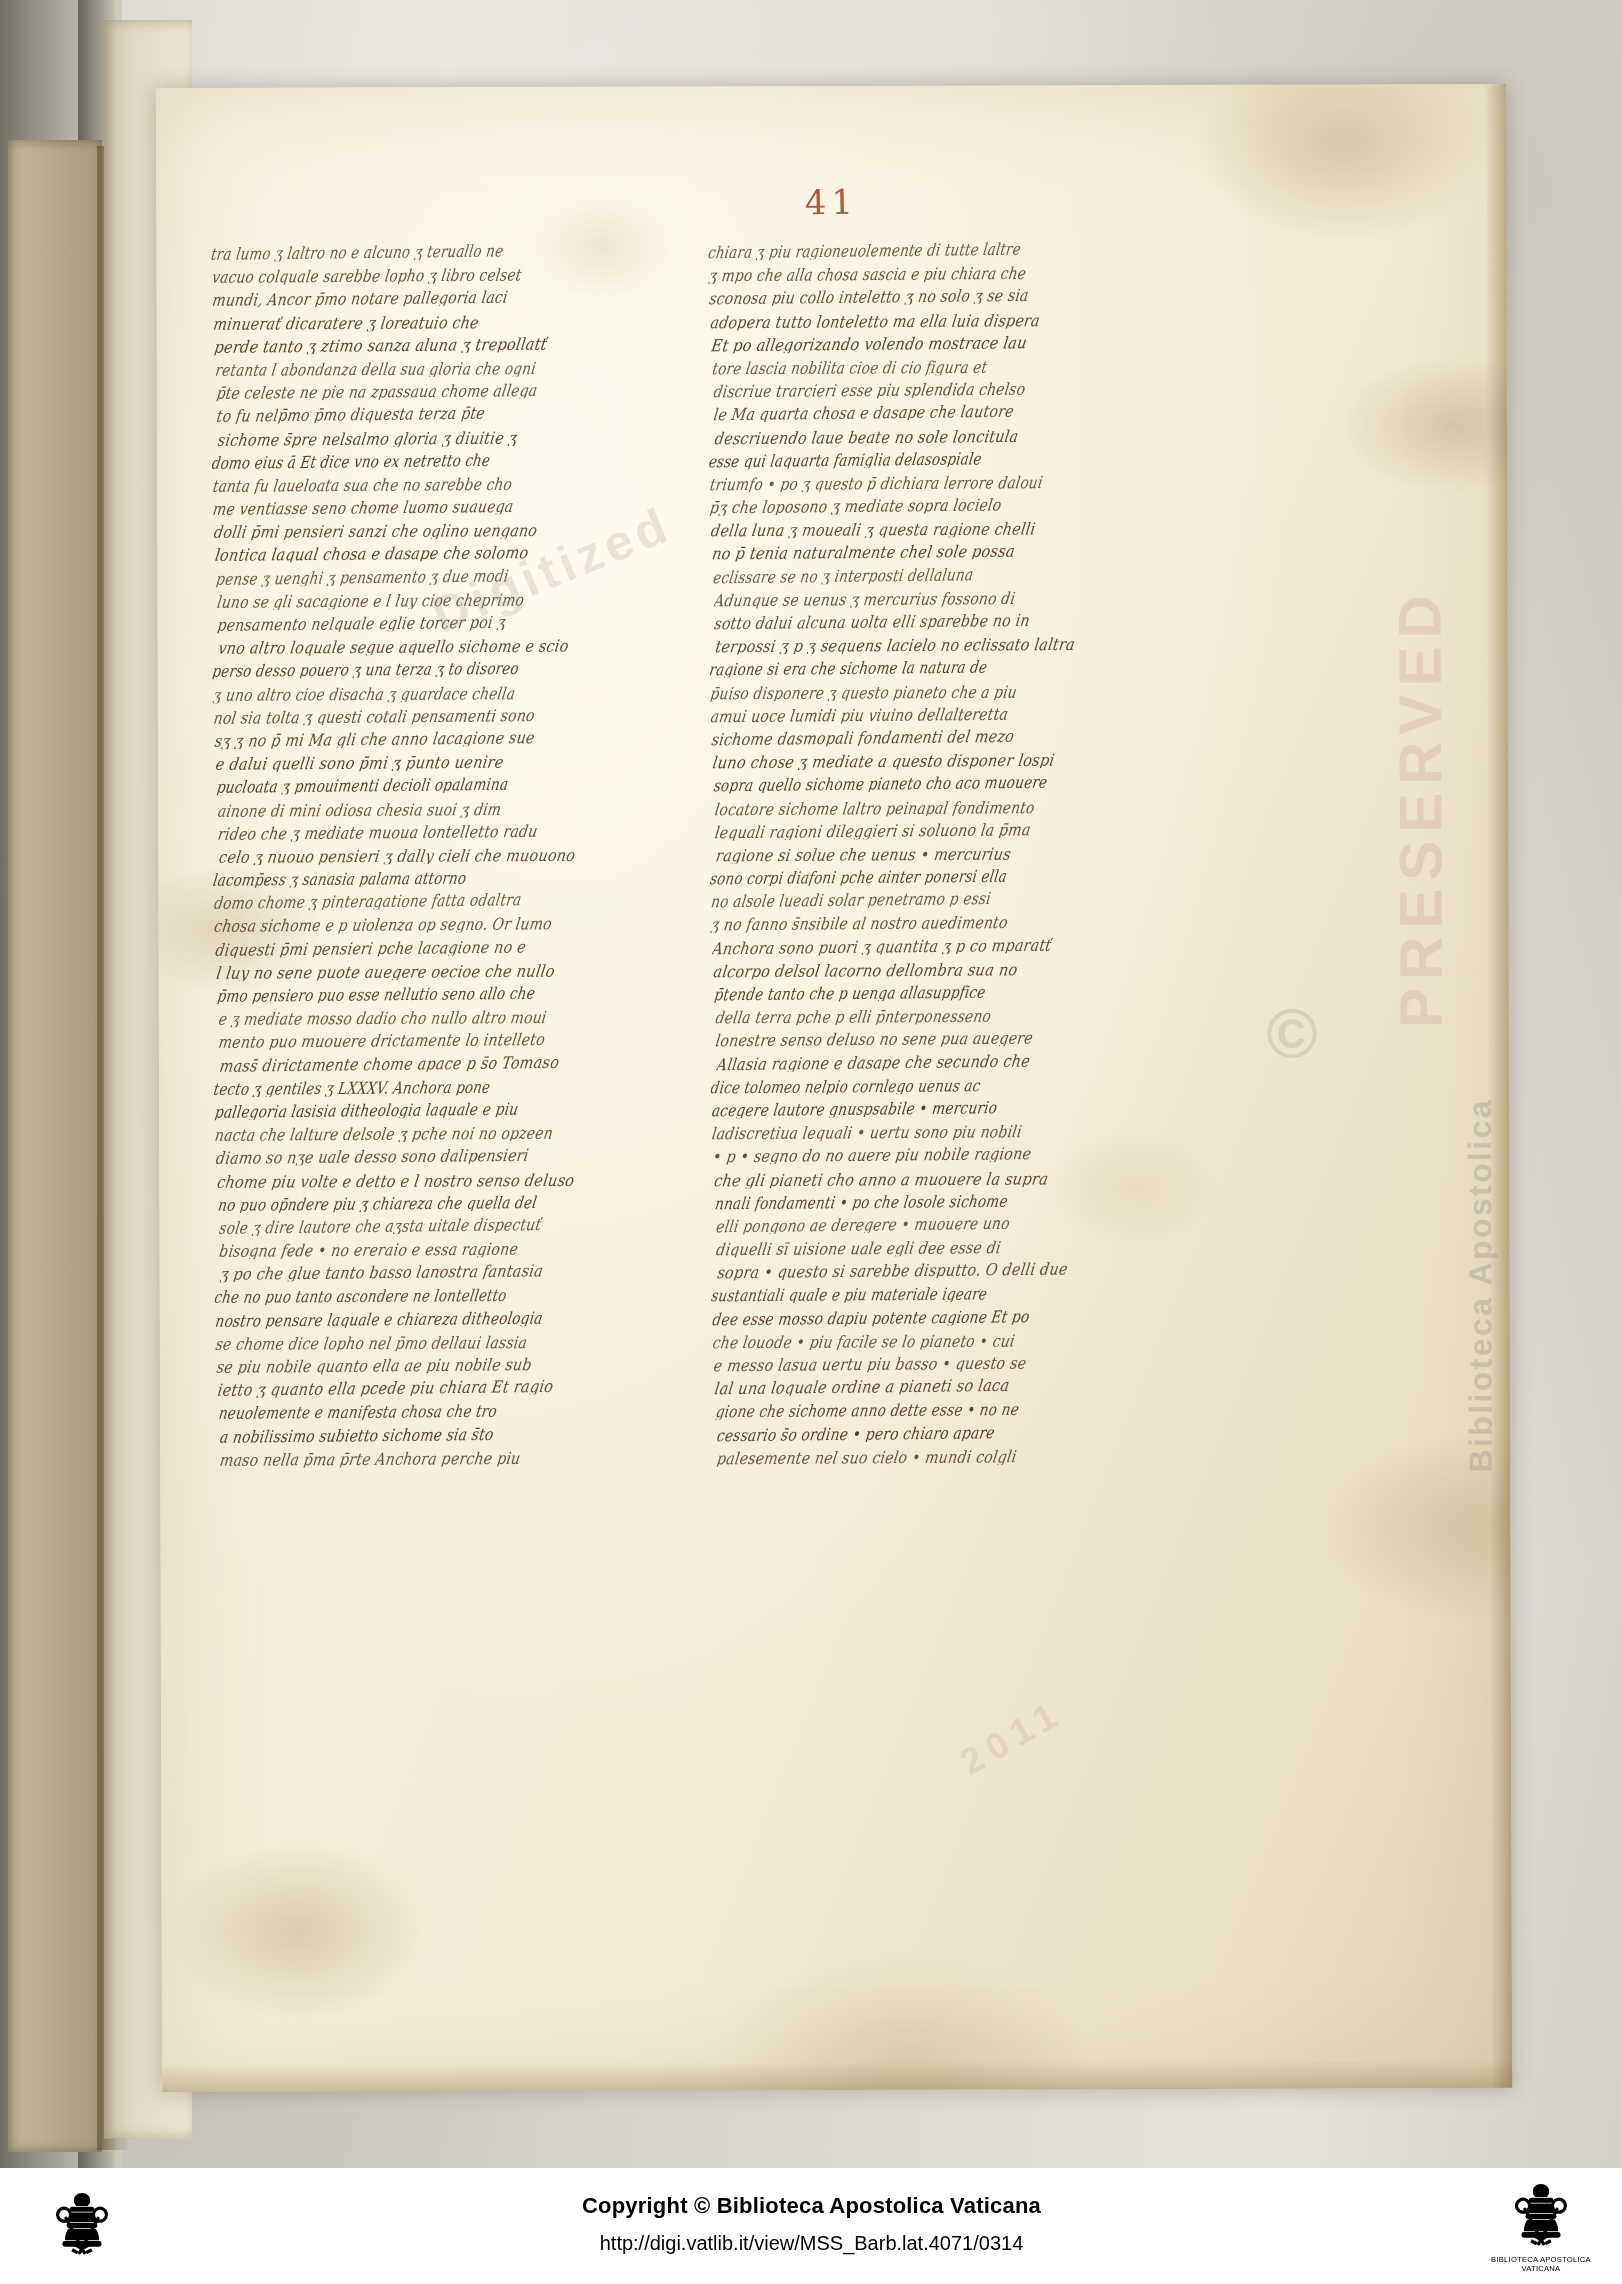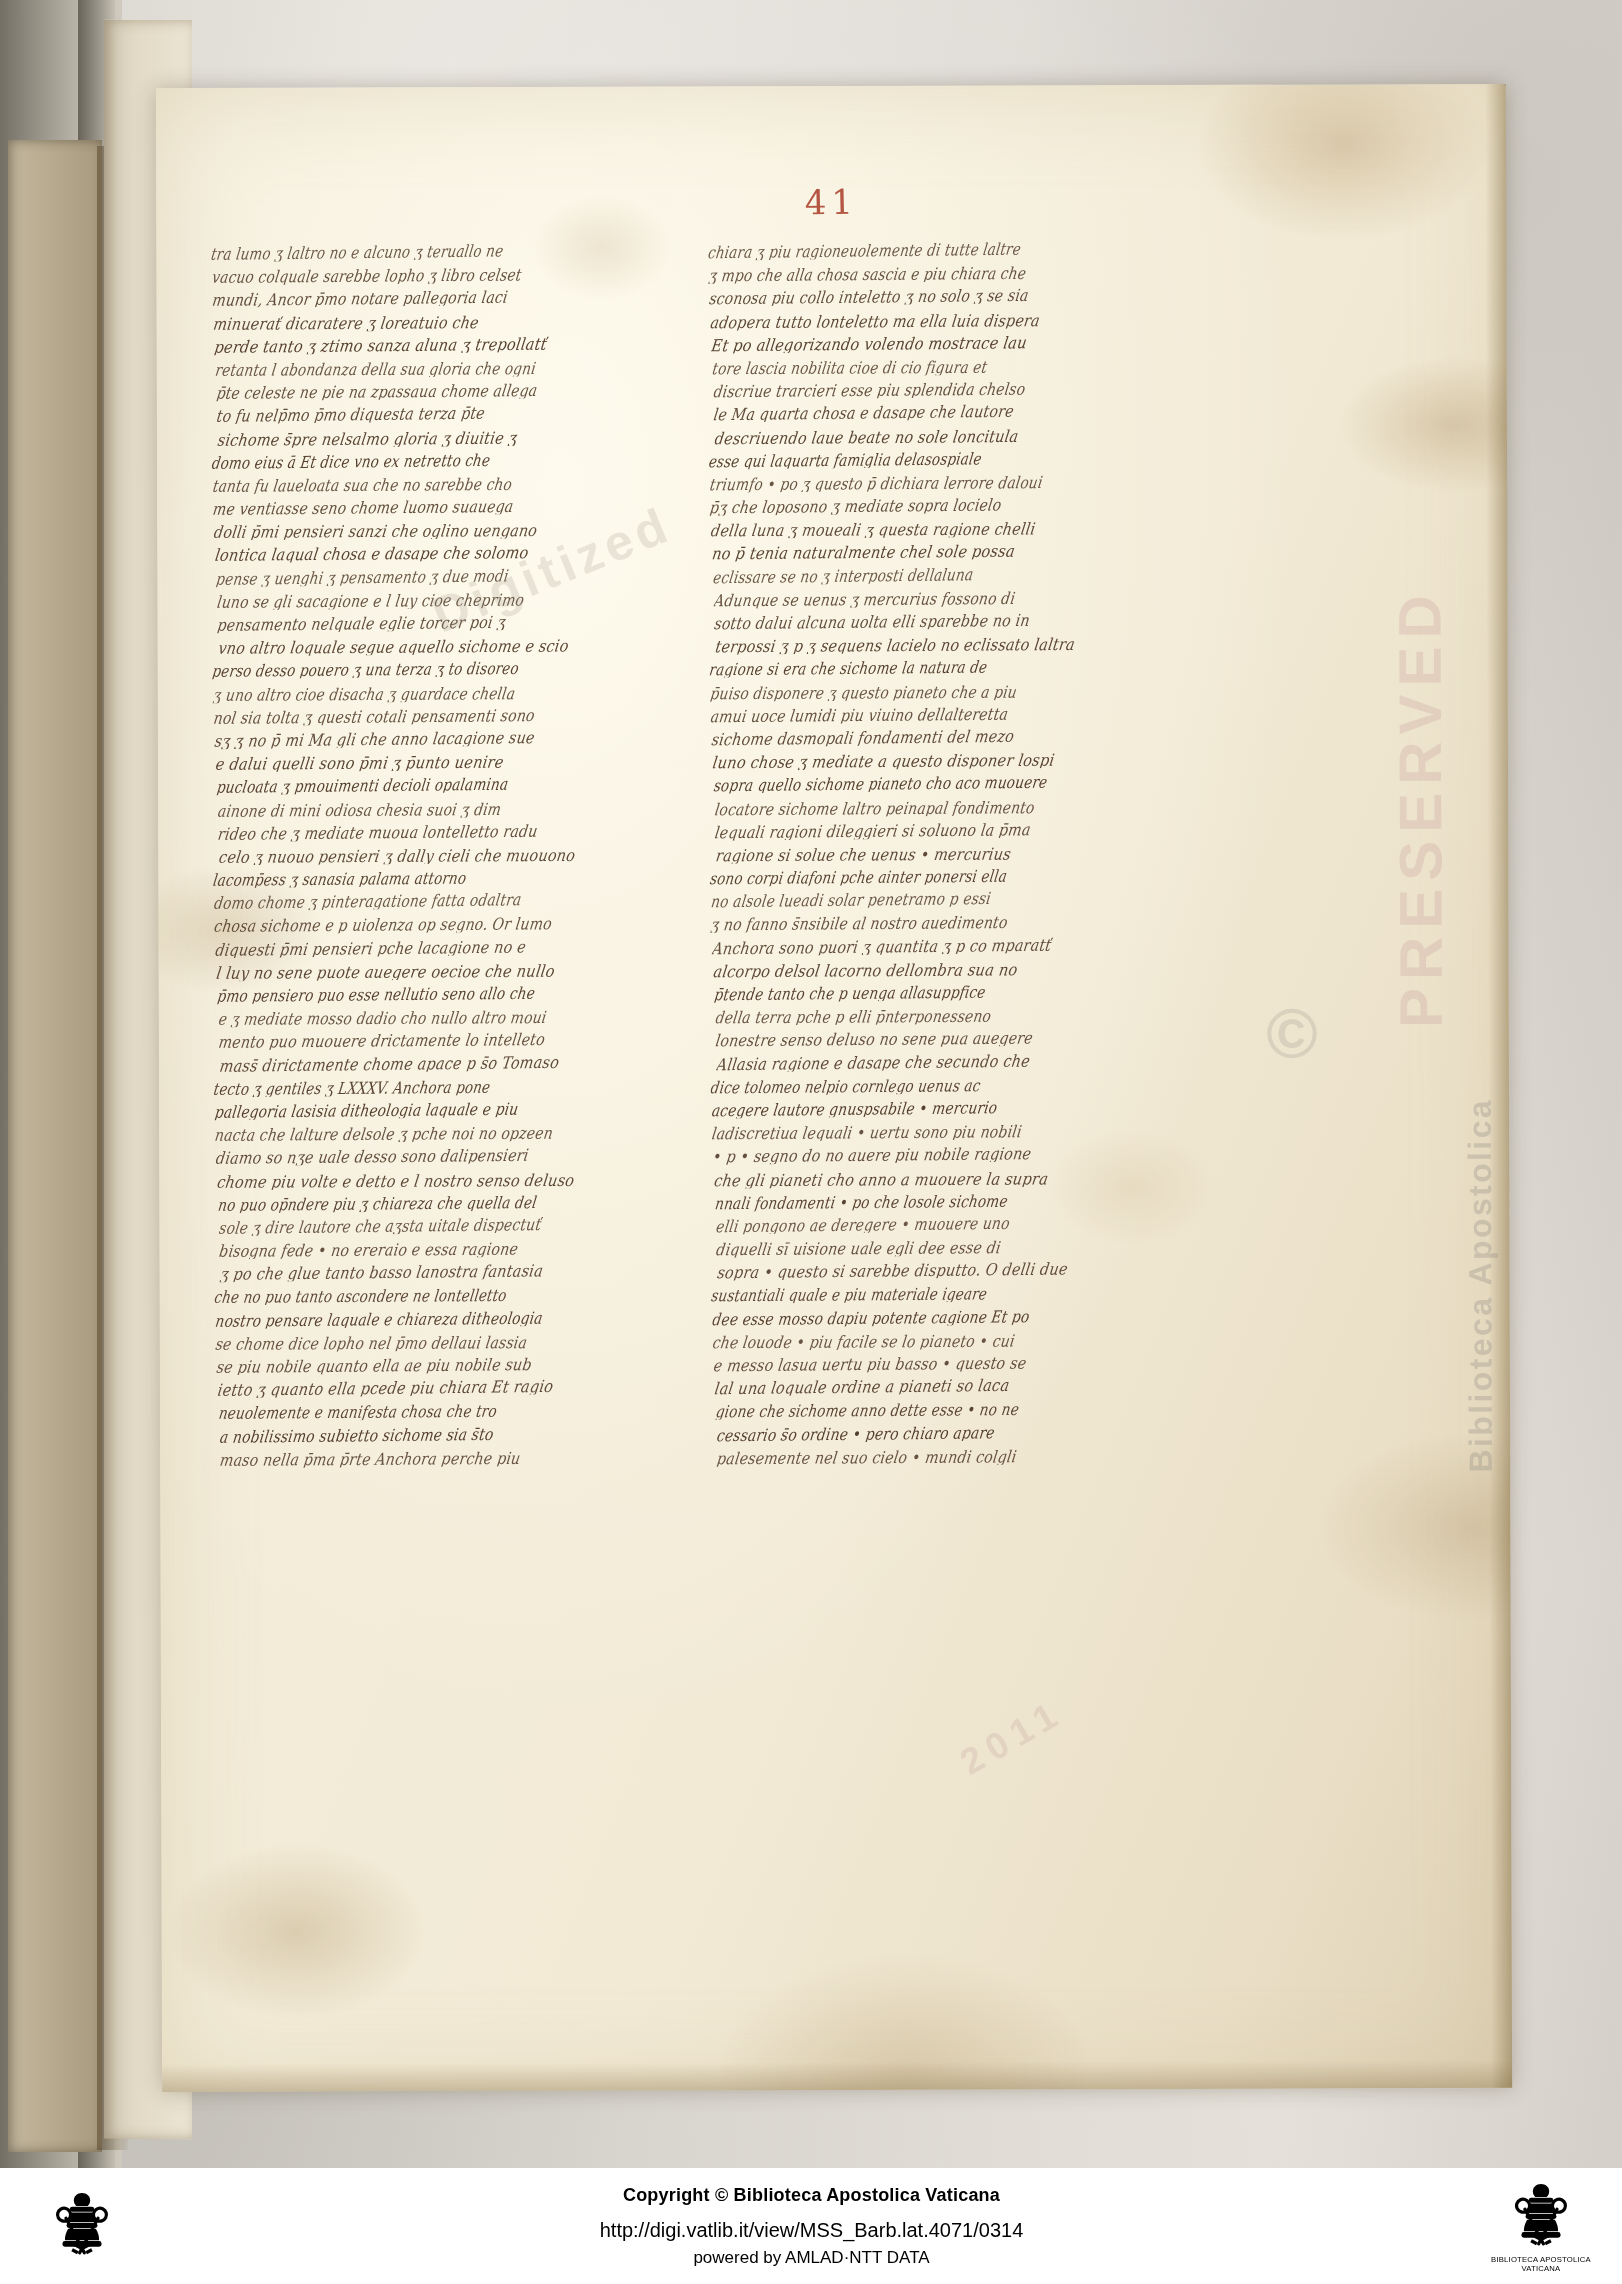--- a/index.html
+++ b/index.html
@@ -213,21 +213,21 @@
     justify-content: space-between;
     padding: 0 21px;
     border-top: 0.8px solid #ffffff;
   }
   .footer-text {
     flex: 1;
     text-align: center;
     color: #000;
   }
   .footer-line1 {
-    font-size: 18px;
+    font-size: 22px;
     font-weight: bold;
     letter-spacing: 0.2px;
     margin-bottom: 13px;
   }
   .footer-line2 {
     font-size: 20px;
     margin-bottom: 5.7px;
   }
   .footer-line3 {
     font-size: 17px;
@@ -410,21 +410,20 @@
             <rect x="34" y="79" width="8" height="4"></rect>
           </g>
         </g>
       </svg>
       <div class="crest-caption"></div>
     </div>
 
     <div class="footer-text">
       <div class="footer-line1">Copyright © Biblioteca Apostolica Vaticana</div>
       <div class="footer-line2">http://digi.vatlib.it/view/MSS_Barb.lat.4071/0314</div>
-      <div class="footer-line3">powered by AMLAD·NTT DATA</div>
     </div>
 
     <div class="crest">
       <svg width="70" height="75" viewBox="0 0 86 92">
         <g fill="#000">
           <path d="M43 6c-6 0-10 4-10 9 0 3 1 5 3 7h14c2-2 3-4 3-7 0-5-4-9-10-9z"></path>
           <rect x="28" y="23" width="30" height="6" rx="3"></rect>
           <path d="M30 30c-3 4-4 8-4 12h34c0-4-1-8-4-12z"></path>
           <rect x="24" y="43" width="38" height="6" rx="3"></rect>
           <path d="M26 50c-3 5-4 9-4 14h42c0-5-1-9-4-14z"></path>

